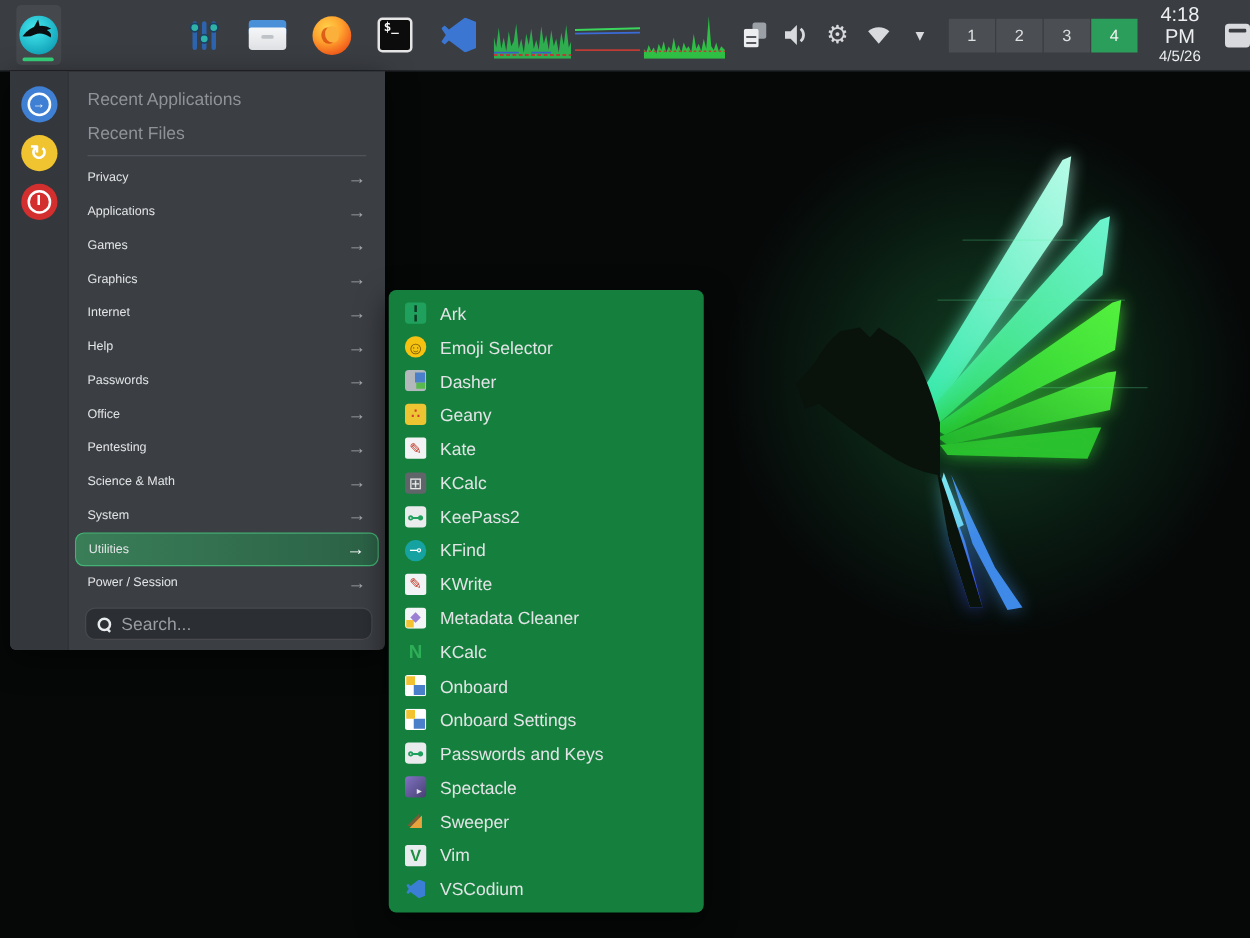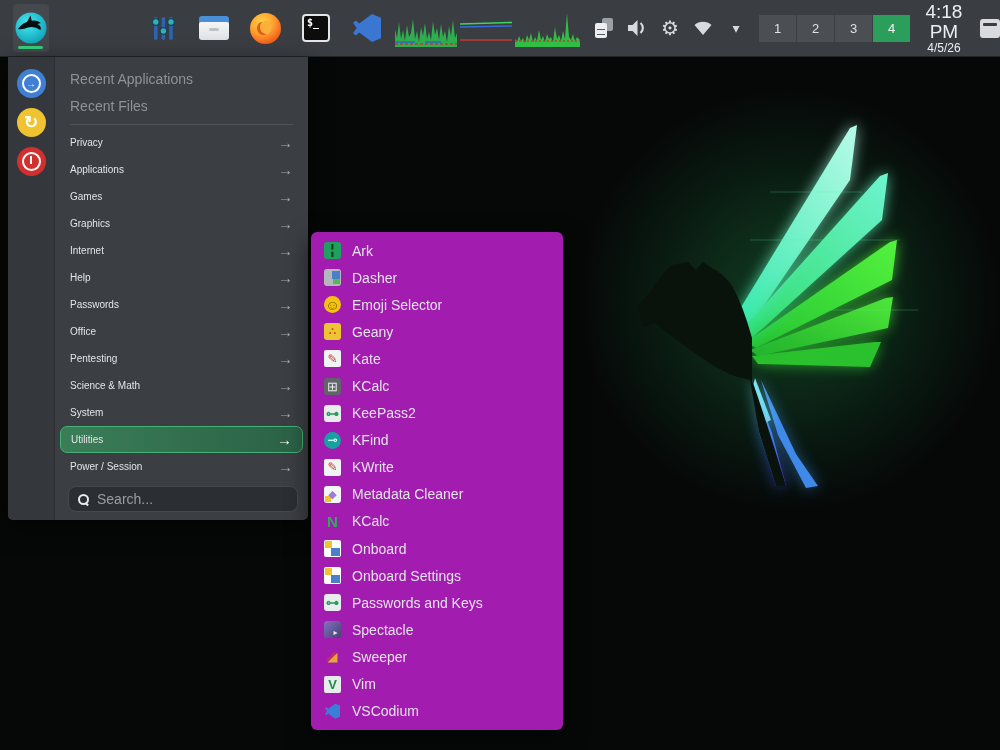--- a/index.html
+++ b/index.html
@@ -90,21 +90,21 @@
 
   
   .pager { margin-left:12px; display:flex; gap:1px; background:#3a3d42; }
   .ws-btn {
     width:37px; height:27px; background:#4b4e53; color:#dfe1e3;
     display:flex; align-items:center; justify-content:center; font-size:13px;
   }
   .ws-btn.active { color:#f2f4f2; }
 
   .clock { margin-left:10px; width:64px; text-align:center; color:#eceef0; line-height:1.05; }
-  .clock .time { font-size:19px; }
+  .clock .time { font-size:16px; }
   .clock .date { font-size:12px; }
 
   .panel-end-icon {
     margin-left:12px; width:27px; height:19px; background:#d8dadd;
     border-radius:3px; position:relative;
   }
   .panel-end-icon::after {
     content:""; position:absolute; left:3px; right:3px; top:4px; height:3px;
     background:#3a3d42; border-radius:1px;
   }
@@ -160,21 +160,21 @@
   }
   .search-box input {
     background:transparent; border:none; outline:none; width:100%;
     color:#dfe1e3; font-size:14px; font-family:"Liberation Sans", sans-serif;
   }
   .search-box input::placeholder { color:#9a9ea3; }
 
   
   .sub-menu {
     position:absolute; left:311px; top:232px; width:252px; height:498px;
-    background:#a21caf; border-radius:6px; padding:5px 6px;
+    background:#15803d; border-radius:6px; padding:5px 6px;
     box-shadow:0 8px 24px rgba(0,0,0,.6);
     display:flex; flex-direction:column;text-align:right;
   }
   .app-row {
     height:27.1px; display:flex; align-items:center; gap:11px;
     padding-left:7px; font-size:14px; color:#e2e4e6; border-radius:5px;
   }
   .app-icon {
     width:17px; height:17px; flex:none; border-radius:3px;
     display:flex; align-items:center; justify-content:center;
@@ -445,28 +445,28 @@
     </div>
   </div>
 </div>
 
 <div class="sub-menu" id="app-list">
     <div class="app-row">
       <span class="app-icon ark-icon"></span>
       <span>Ark</span>
     </div>
     <div class="app-row">
+      <span class="app-icon emoji-selector-icon"></span>
+      <span>Emoji Selector</span>
+    </div>
+    <div class="app-row">
       <span class="app-icon dasher-icon"></span>
       <span>Dasher</span>
     </div>
     <div class="app-row">
-      <span class="app-icon emoji-selector-icon"></span>
-      <span>Emoji Selector</span>
-    </div>
-    <div class="app-row">
       <span class="app-icon geany-icon"></span>
       <span>Geany</span>
     </div>
     <div class="app-row">
       <span class="app-icon kate-icon"></span>
       <span>Kate</span>
     </div>
     <div class="app-row">
       <span class="app-icon kcalc-icon"></span>
       <span>KCalc</span>

